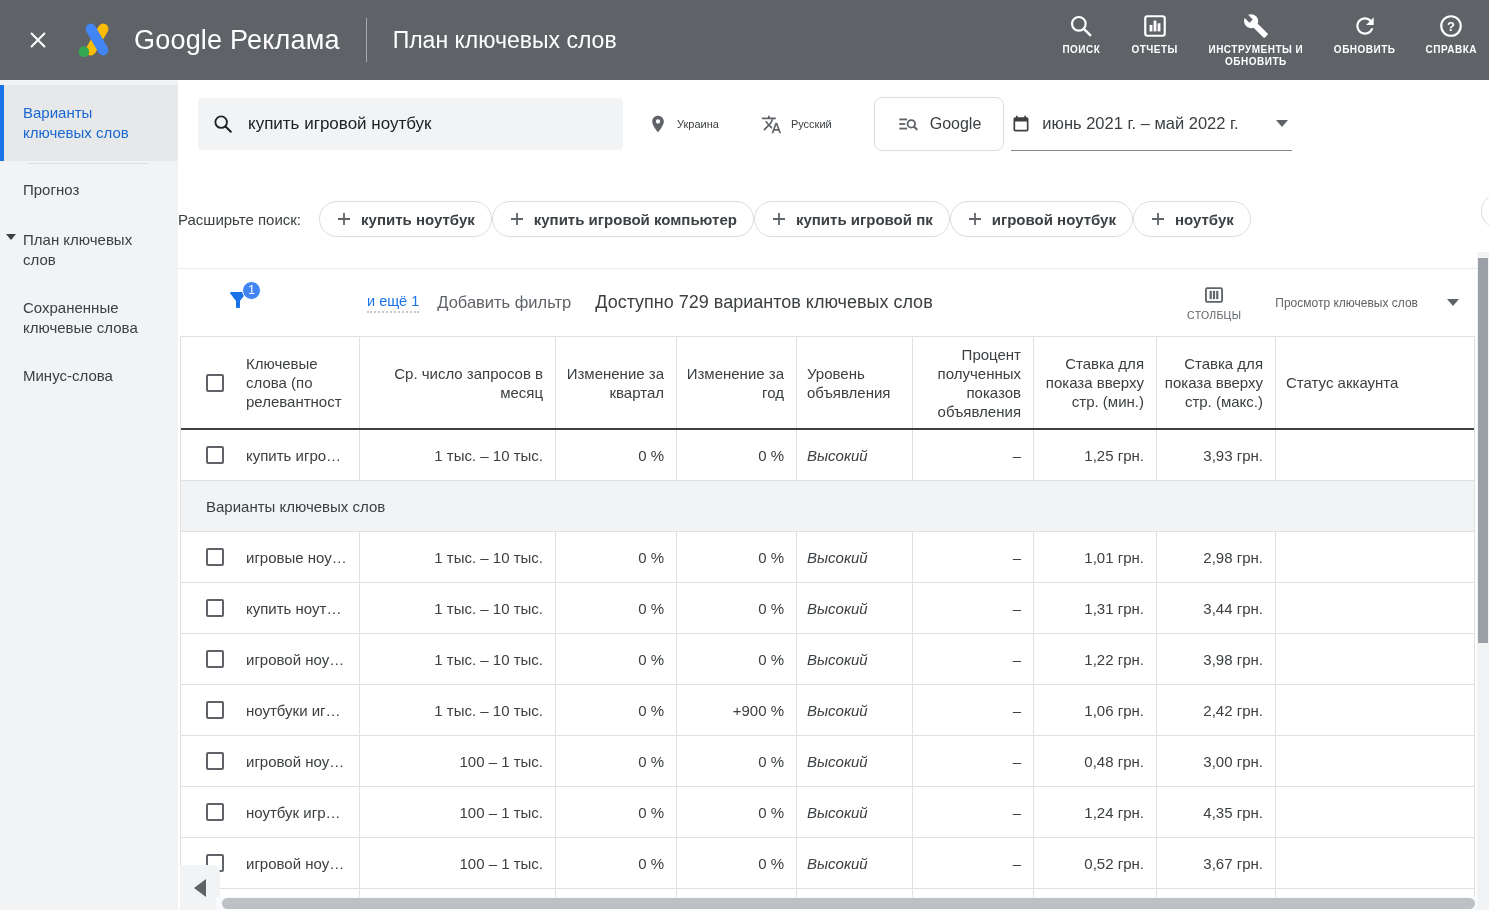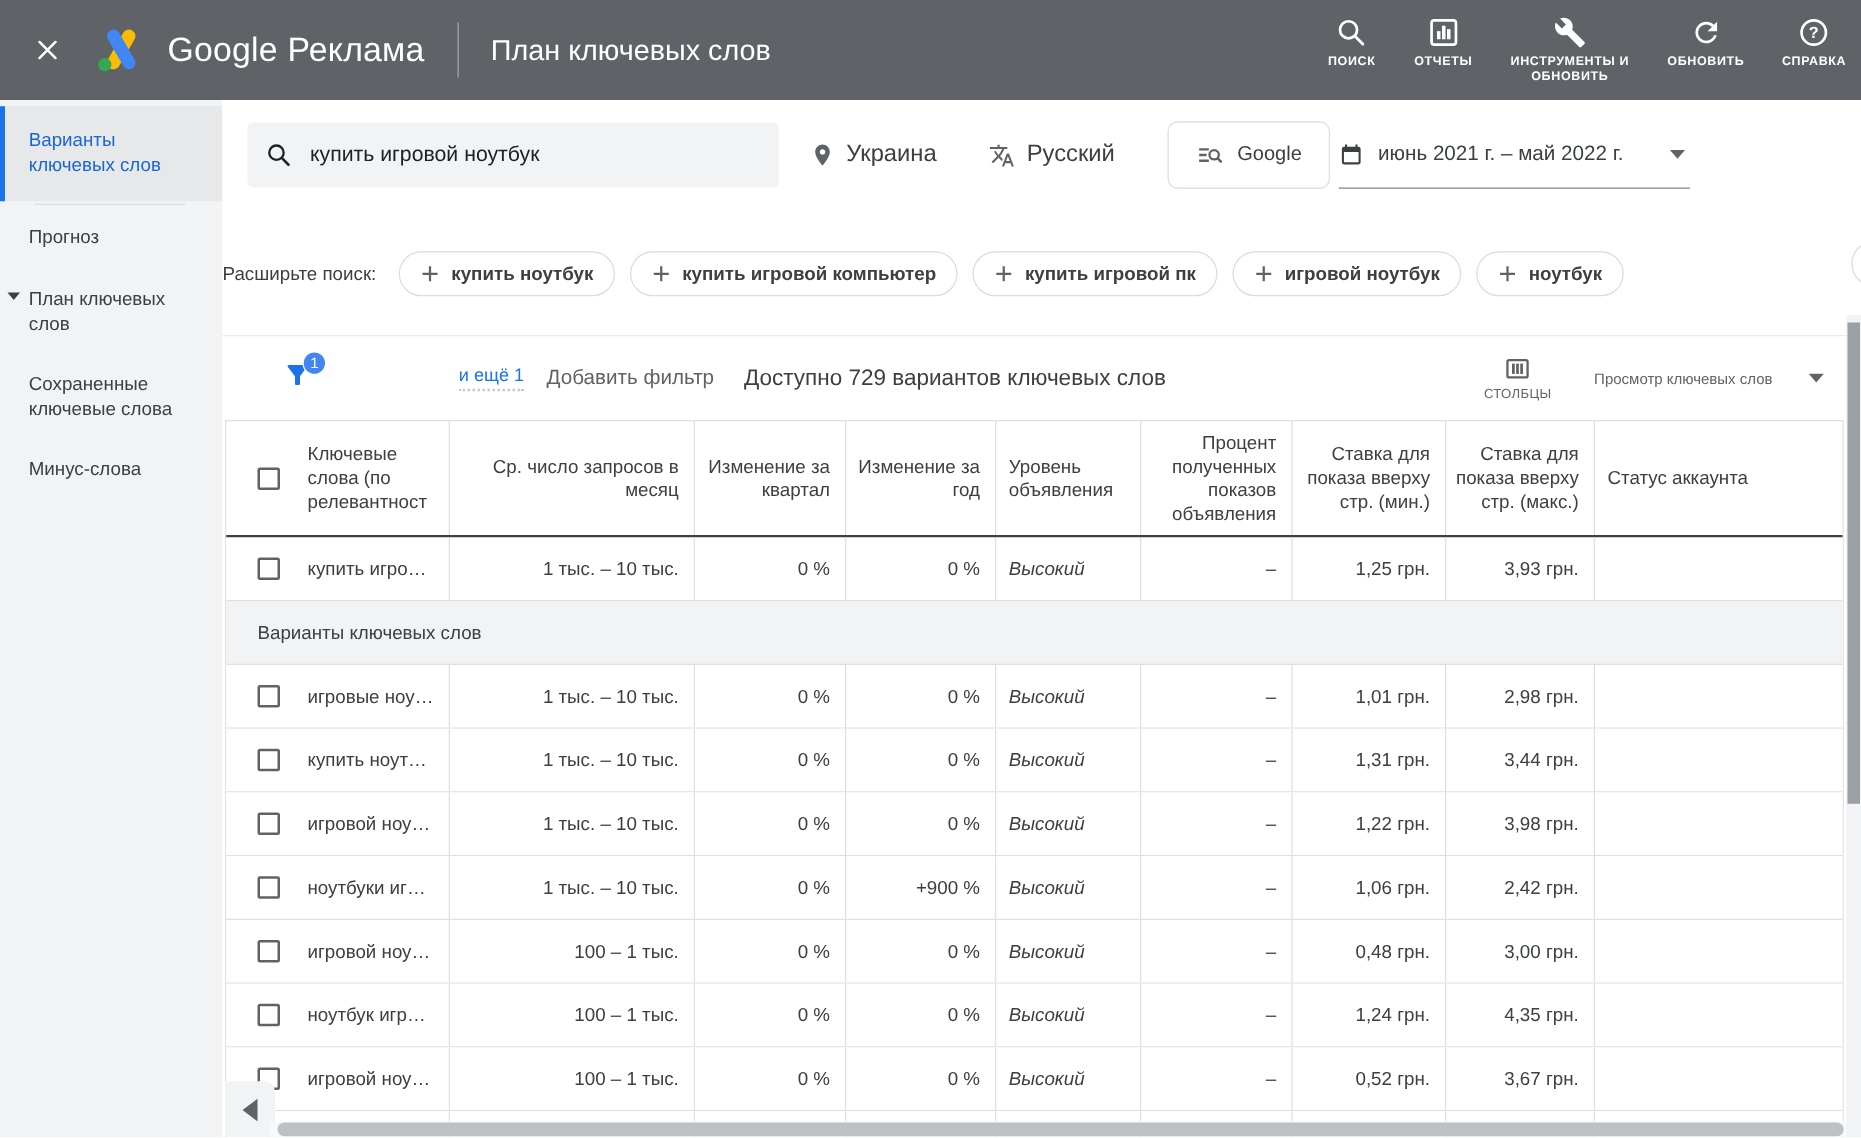--- a/index.html
+++ b/index.html
@@ -32,32 +32,32 @@
   .side-item.has-caret { padding-top:16px; }
 
   
   .main { position:relative; flex:1; background:#fff; overflow:hidden; }
 
   
   .search-row { display:flex; align-items:center; margin-top:17px; padding-left:20px; height:54px; }
   .search-box { width:425px; height:52px; background:#f1f3f4; border-radius:4px; display:flex; align-items:center; padding:0 14px; gap:14px; }
   .search-box svg { flex:0 0 auto; }
   .search-box input { border:none; outline:none; background:transparent; font-family:inherit; font-size:17px; color:#202124; flex:1; }
-  .pill-ctl { display:flex; align-items:center; gap:9px; font-size:19px; color:#3c4043; cursor:pointer; white-space:nowrap; }
+  .pill-ctl { display:flex; align-items:center; gap:9px; font-size:11px; color:#3c4043; cursor:pointer; white-space:nowrap; }
   .loc { margin-left:25px; }
   .lang { margin-left:42px; }
   .network-box { margin-left:42px; height:54px; border:1px solid #dadce0; border-radius:8px; display:flex; align-items:center; padding:0 22px; gap:11px; font-size:16px; color:#3c4043; cursor:pointer; }
   .date-ctl { margin-left:7px; height:54px; display:flex; align-items:center; gap:11px; font-size:16.5px; color:#3c4043; border-bottom:1px solid #80868b; padding:0 4px 0 0; cursor:pointer; }
   .caret-down { width:0; height:0; border-left:6px solid transparent; border-right:6px solid transparent; border-top:7px solid #5f6368; }
   .date-ctl .caret-down { margin-left:26px; }
 
   
   .chips-row { position:relative; display:flex; align-items:center; margin-top:42px; height:52px; overflow:hidden; }
   .chips-label { font-size:15px; color:#3c4043; margin-right:18px; white-space:nowrap; }
-  .chips-host { display:flex; gap:12px; }
+  .chips-host { display:flex; }
   .chip { display:inline-flex; align-items:center; gap:9px; height:36px; border:1px solid #dadce0; border-radius:18px; padding:0 16px; font-size:15px; font-weight:bold; color:#3c4043; white-space:nowrap; cursor:pointer; background:#fff; }
   .chip svg { flex:0 0 auto; }
   .chip.partial { position:absolute; left:1303px; top:0; width:140px; }
 
   
   .toolbar { display:flex; align-items:center; margin-top:23px; height:68px; border-top:1px solid #e8eaed; padding-left:48px; }
   .funnel-wrap { position:relative; width:26px; height:30px; cursor:pointer; }
   .funnel-badge { position:absolute; top:-7px; right:-9px; width:19px; height:19px; border-radius:50%; background:#4285f4; color:#fff; font-size:12px; display:flex; align-items:center; justify-content:center; border:1px solid #fff; }
   .more-link { margin-left:115px; color:#1a73e8; font-size:14.5px; border-bottom:2px dotted #c6c9cc; padding-bottom:2px; cursor:pointer; white-space:nowrap; }
   .add-filter { margin-left:18px; color:#5f6368; font-size:16.5px; cursor:pointer; white-space:nowrap; }

